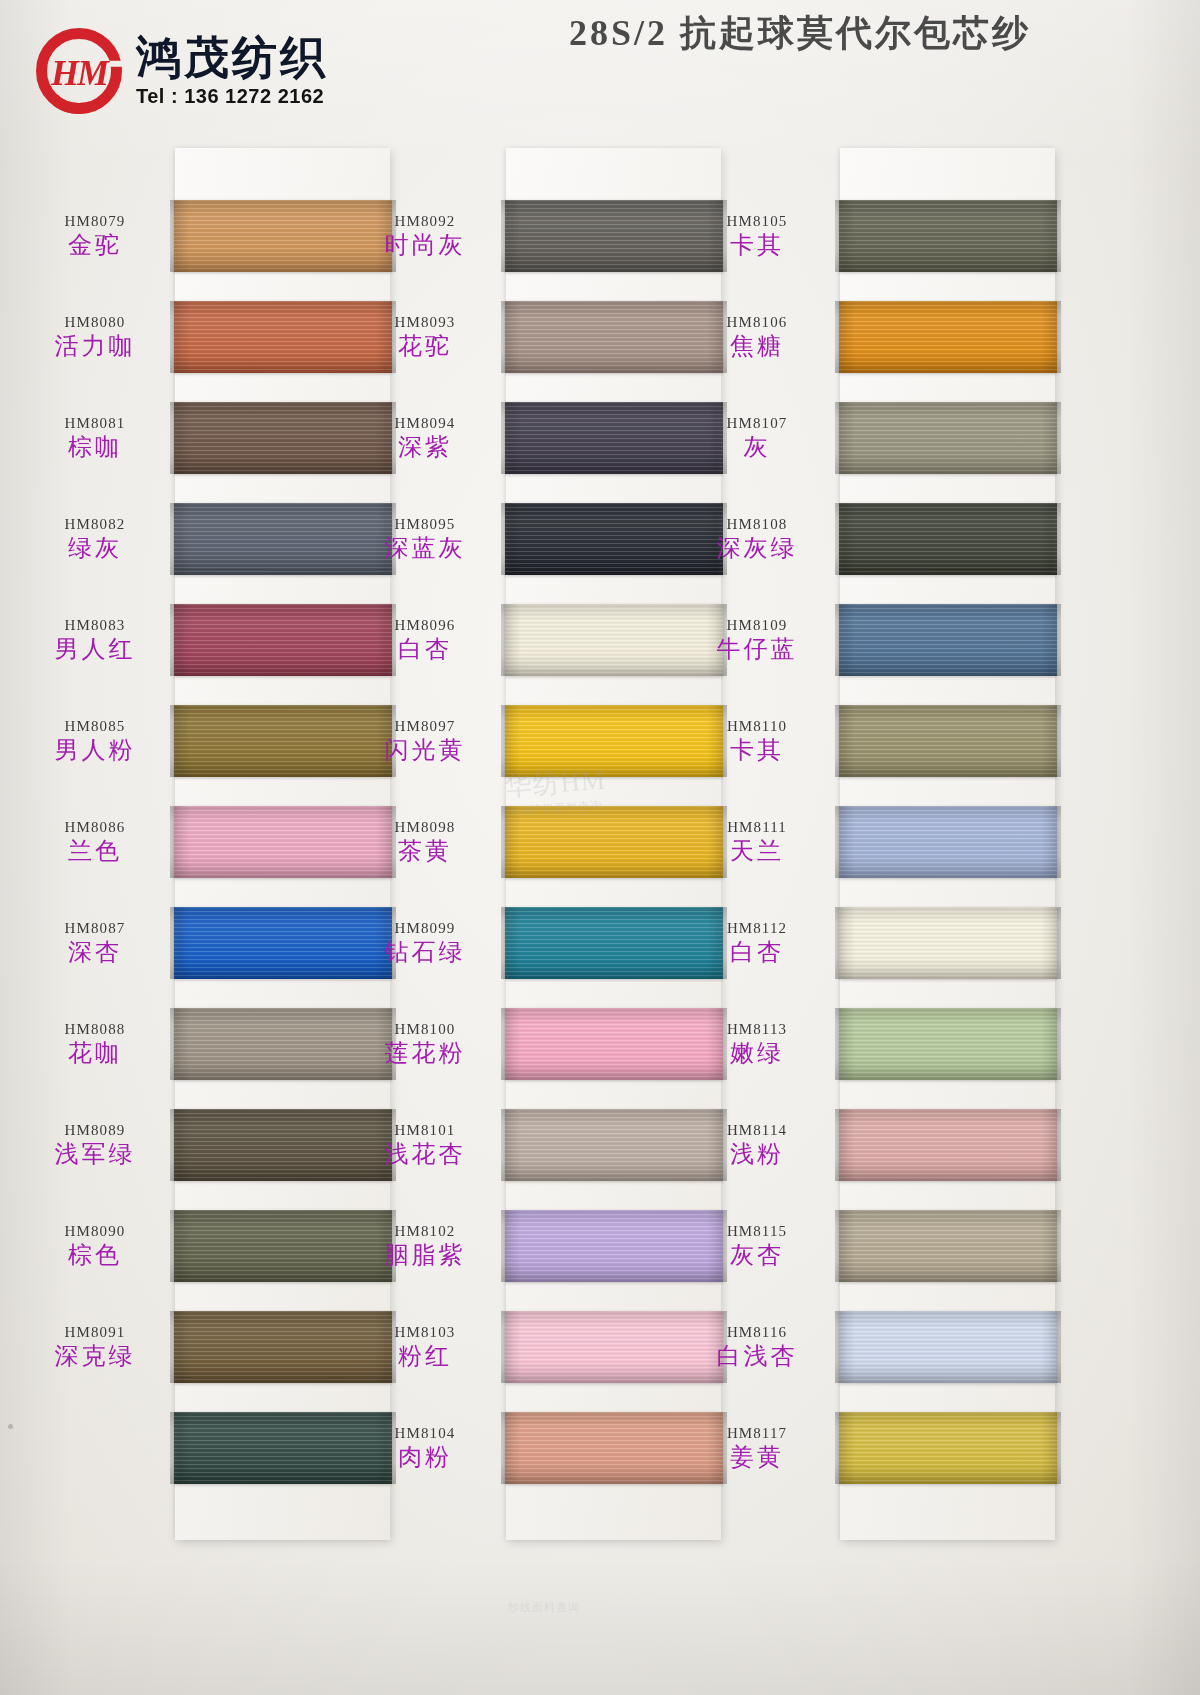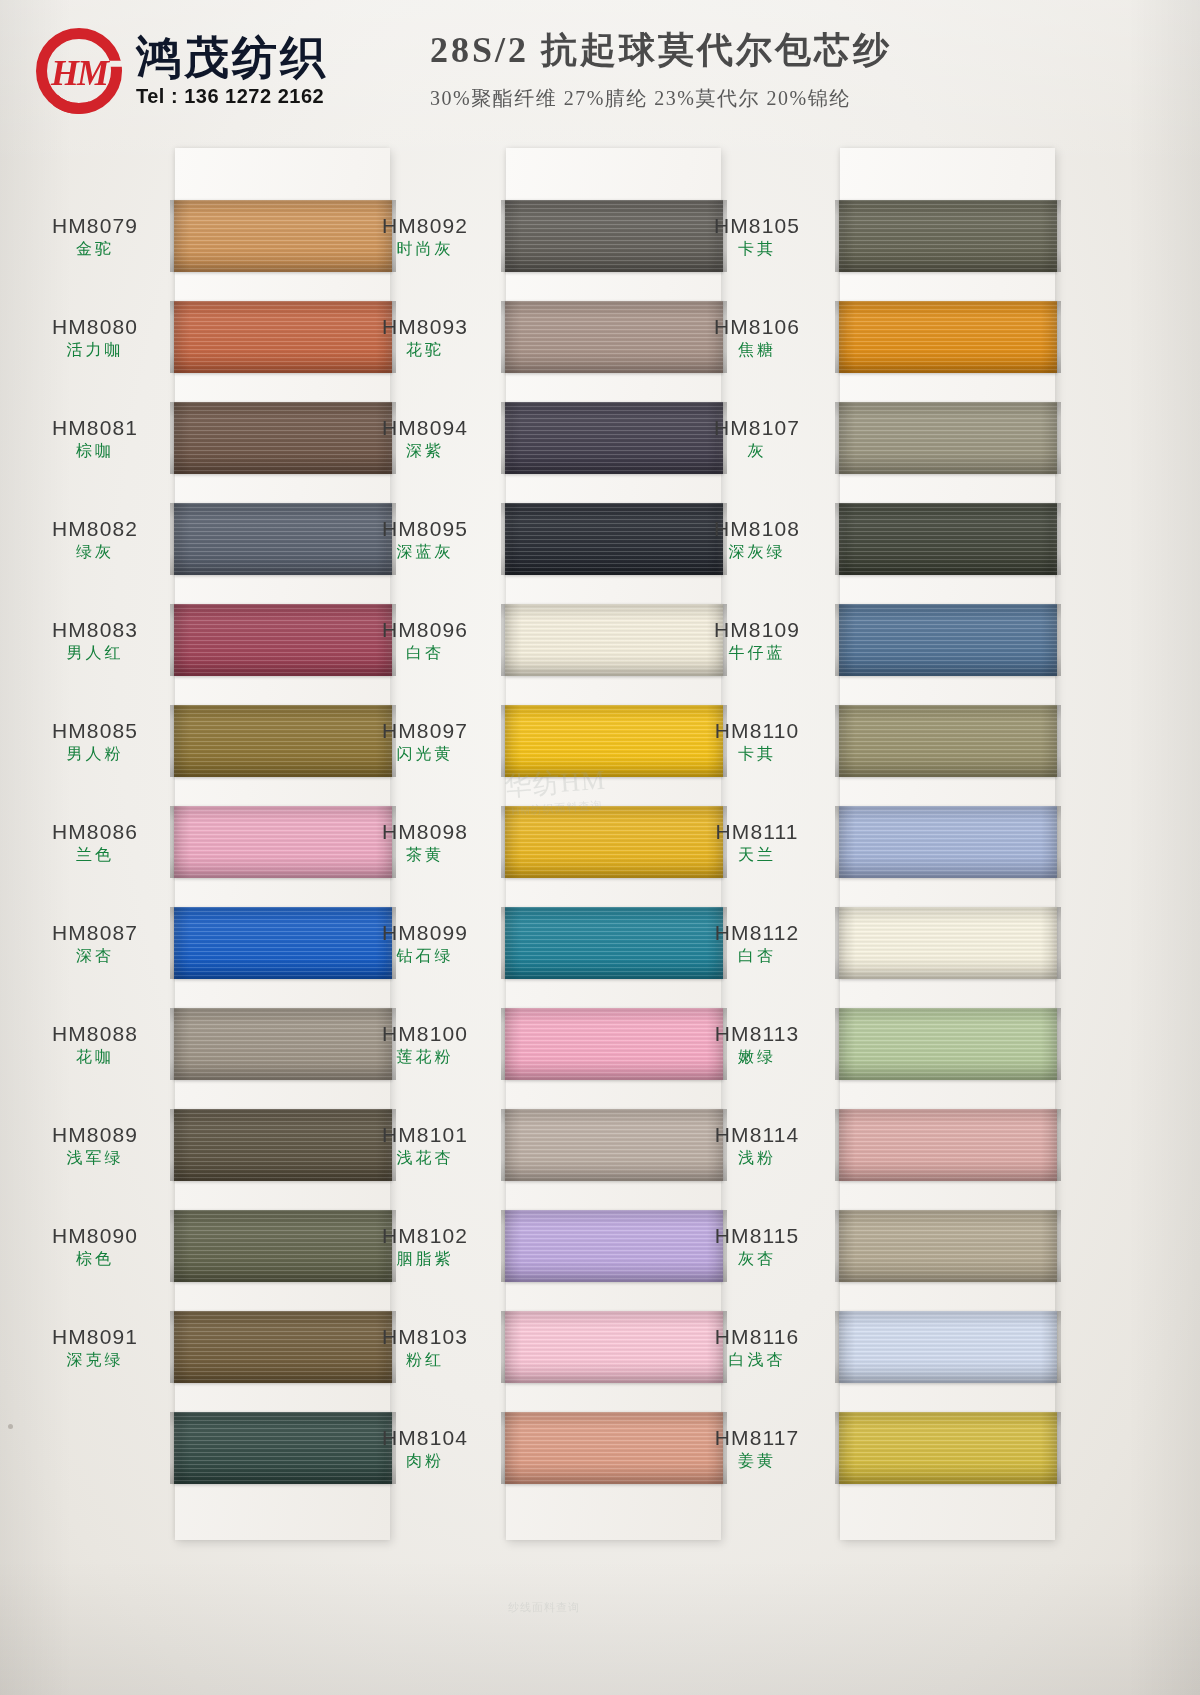--- a/index.html
+++ b/index.html
@@ -95,22 +95,23 @@
     font-weight: bold;
     color: #141414;
     letter-spacing: 0.5px;
     margin-top: 3px;
     font-family: "Liberation Sans", sans-serif;
   }
 
   .title-block {
     position: absolute;
     left: 430px;
-    top: 26px;
+    top: 9px;
     width: 740px;
+    text-align: center;
   }
   .prod-title {
     font-size: 36px;
     font-weight: bold;
     color: #4a4a4a;
     letter-spacing: 3px;
     font-family: "Liberation Serif", "DejaVu Serif", serif;
     white-space: nowrap;
   }
   .prod-compose {
@@ -194,28 +195,28 @@
   .label {
     height: 72px;
     margin-bottom: 29px;
     display: flex;
     flex-direction: column;
     justify-content: center;
     align-items: center;
     line-height: 1.22;
   }
   .label .code {
-    font-size: 21px;
+    font-size: 15px;
     color: #3b3b3b;
     letter-spacing: 1.1px;
-    font-family: Liberation Sans, sans-serif;
+    font-family: Liberation Serif, serif;
   }
   .label .cname {
-    font-size: 16px;
-    color: #15803d;
+    font-size: 24px;
+    color: #a21caf;
     letter-spacing: 3px;
     font-family: "Liberation Serif", "DejaVu Serif", serif;
   }
 
   
   .watermark {
     position: absolute;
     left: 505px;
     top: 765px;
     z-index: 3;
@@ -271,21 +272,20 @@
       <div class="hm">HM</div>
     </div>
     <div class="brand-text">
       <div class="brand-name">鸿茂纺织</div>
       <div class="brand-tel">Tel : 136 1272 2162</div>
     </div>
   </div>
 
   <div class="title-block">
     <div class="prod-title">28S/2  抗起球莫代尔包芯纱</div>
-    <div class="prod-compose">30%聚酯纤维  27%腈纶  23%莫代尔  20%锦纶</div>
   </div>
 
 </div>
 
 <div class="label-col" id="labels-1">
     <div class="label">
       <div class="code">HM8079</div>
       <div class="cname">金驼</div>
     </div>
     <div class="label">

